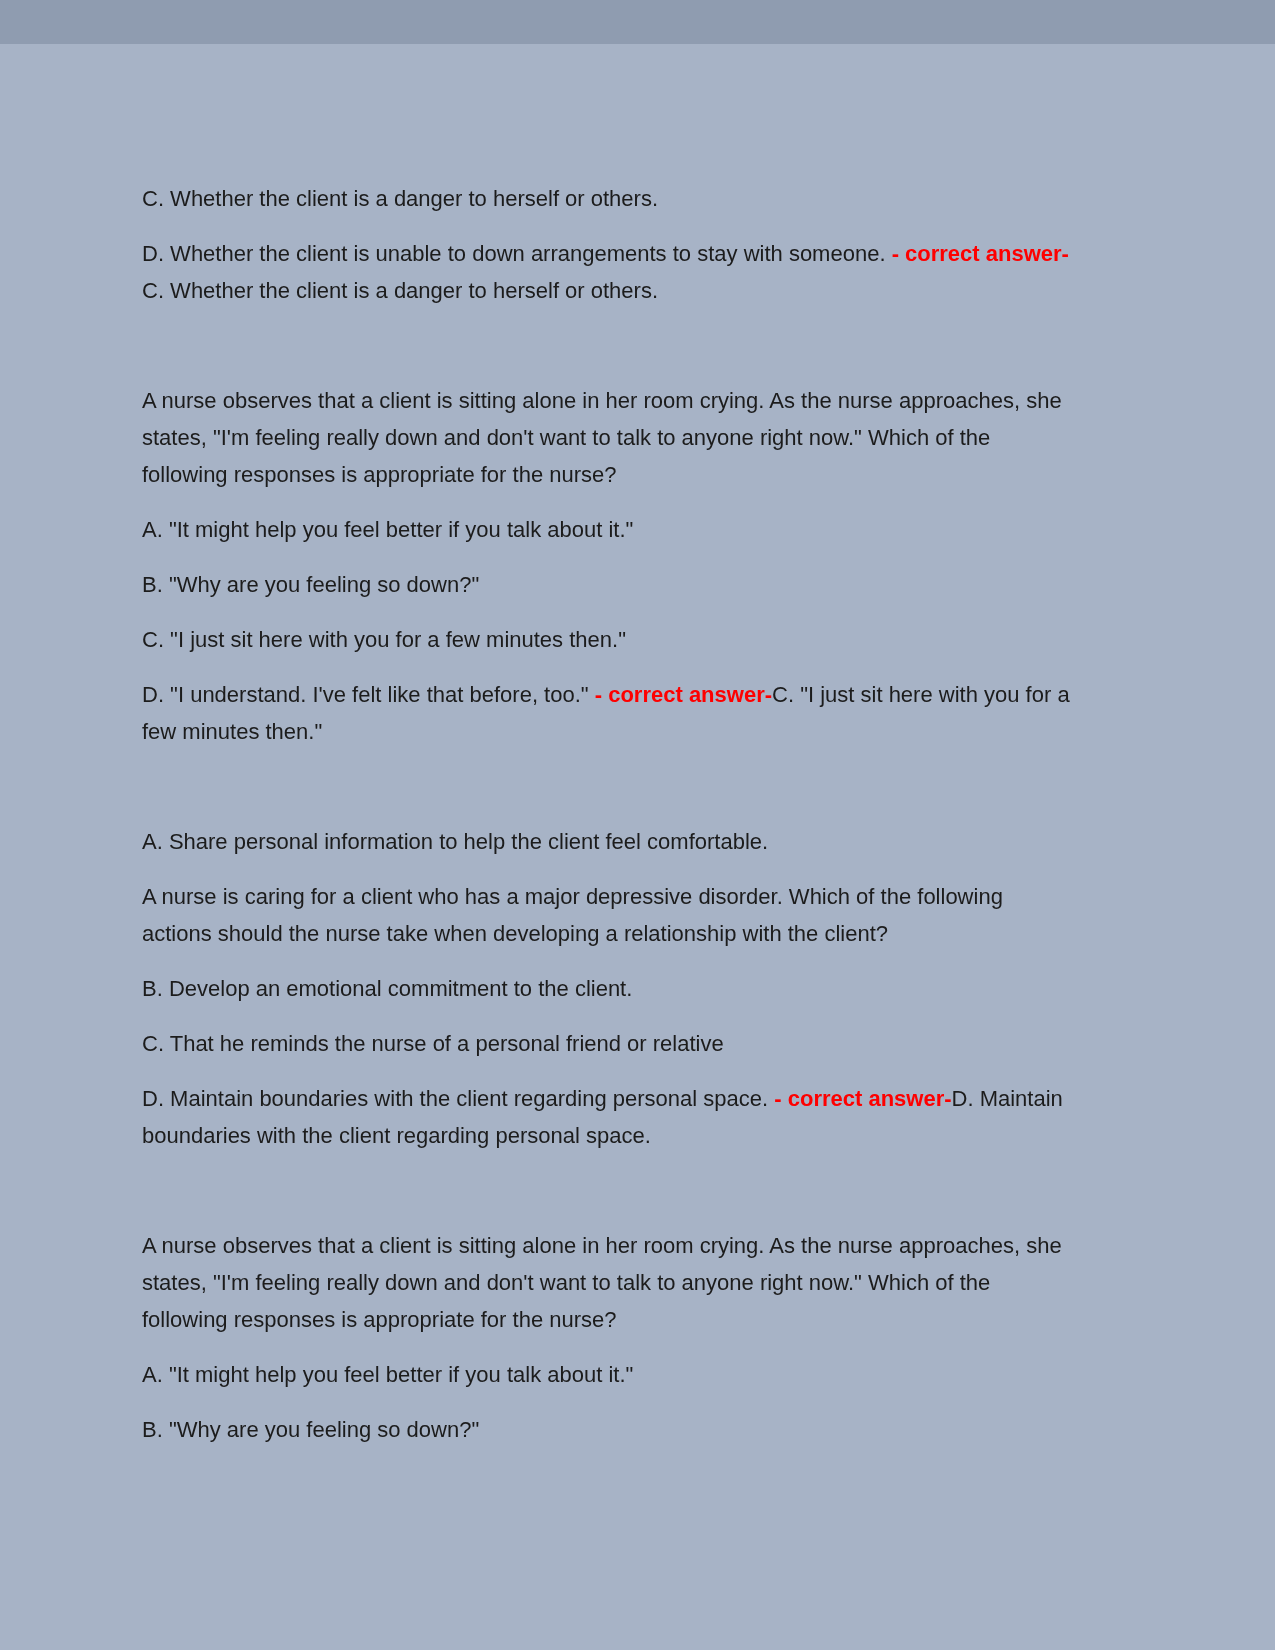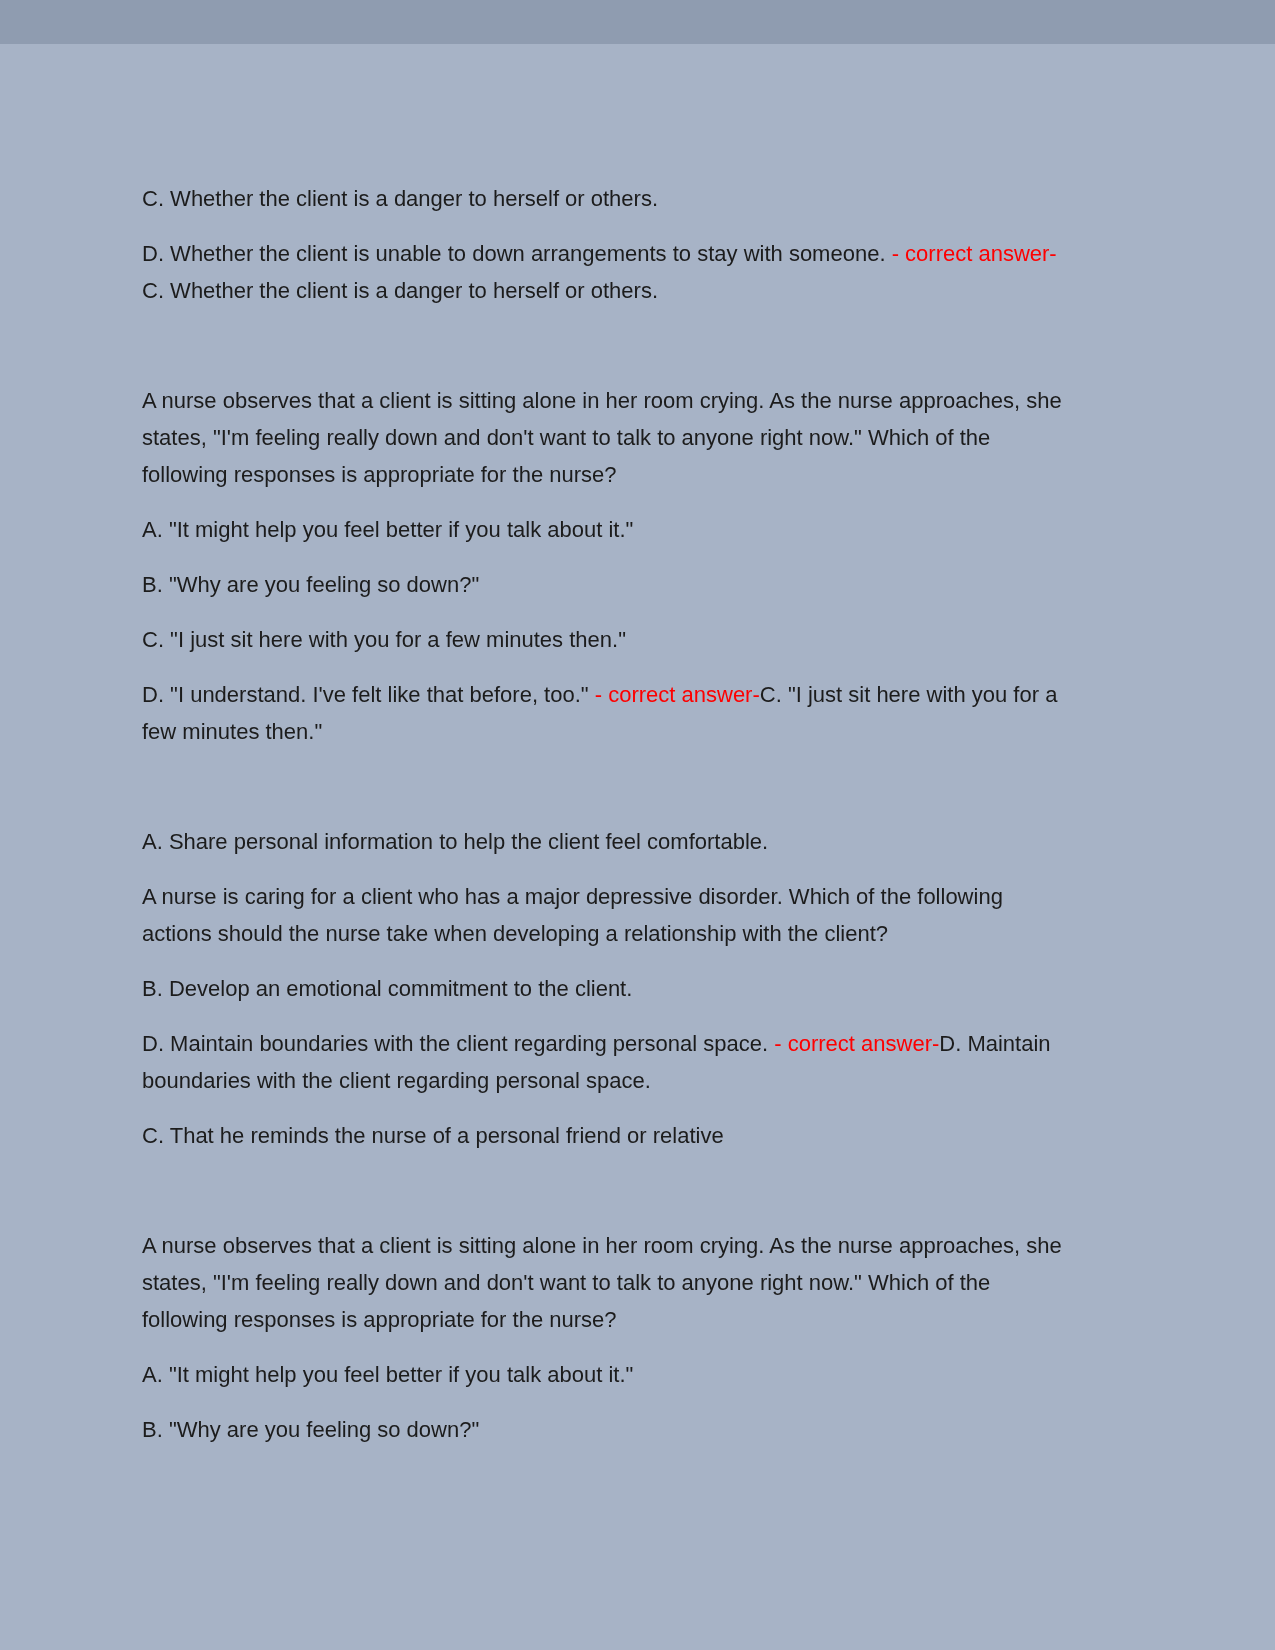--- a/index.html
+++ b/index.html
@@ -29,40 +29,40 @@
     padding: 0;
   }
   .para.gap {
     height: 37px;
   }
   .run {
     white-space: pre-wrap;
   }
   .run.answer {
     color: #fe0000;
-    font-weight: normal;
+    font-weight: bold;
   }
 </style>
 </head>
 <body>
 
 <div class="page" style="background: rgb(167, 179, 198);">
   <div class="content" style="color: rgb(28, 28, 28);">
       <p class="para"><span class="run">C. Whether the client is a danger to herself or others.</span></p>
       <p class="para"><span class="run">D. Whether the client is unable to down arrangements to stay with someone. </span><span class="run answer" style="color: rgb(254, 0, 0);">- correct answer-</span><span class="run">C. Whether the client is a danger to herself or others.</span></p>
       <p class="para gap"></p>
       <p class="para"><span class="run">A nurse observes that a client is sitting alone in her room crying. As the nurse approaches, she states, "I'm feeling really down and don't want to talk to anyone right now." Which of the following responses is appropriate for the nurse?</span></p>
       <p class="para"><span class="run">A. "It might help you feel better if you talk about it."</span></p>
       <p class="para"><span class="run">B. "Why are you feeling so down?"</span></p>
       <p class="para"><span class="run">C. "I just sit here with you for a few minutes then."</span></p>
       <p class="para"><span class="run">D. "I understand. I've felt like that before, too." </span><span class="run answer" style="color: rgb(254, 0, 0);">- correct answer-</span><span class="run">C. "I just sit here with you for a few minutes then."</span></p>
       <p class="para gap"></p>
       <p class="para"><span class="run">A. Share personal information to help the client feel comfortable.</span></p>
       <p class="para"><span class="run">A nurse is caring for a client who has a major depressive disorder. Which of the following actions should the nurse take when developing a relationship with the client?</span></p>
       <p class="para"><span class="run">B. Develop an emotional commitment to the client.</span></p>
+      <p class="para"><span class="run">C. That he reminds the nurse of a personal friend or relative</span></p>
       <p class="para"><span class="run">D. Maintain boundaries with the client regarding personal space. </span><span class="run answer" style="color: rgb(254, 0, 0);">- correct answer-</span><span class="run">D. Maintain boundaries with the client regarding personal space.</span></p>
-      <p class="para"><span class="run">C. That he reminds the nurse of a personal friend or relative</span></p>
       <p class="para gap"></p>
       <p class="para"><span class="run">A nurse observes that a client is sitting alone in her room crying. As the nurse approaches, she states, "I'm feeling really down and don't want to talk to anyone right now." Which of the following responses is appropriate for the nurse?</span></p>
       <p class="para"><span class="run">A. "It might help you feel better if you talk about it."</span></p>
       <p class="para"><span class="run">B. "Why are you feeling so down?"</span></p>
     </div>
 </div>
 
 </body></html>

